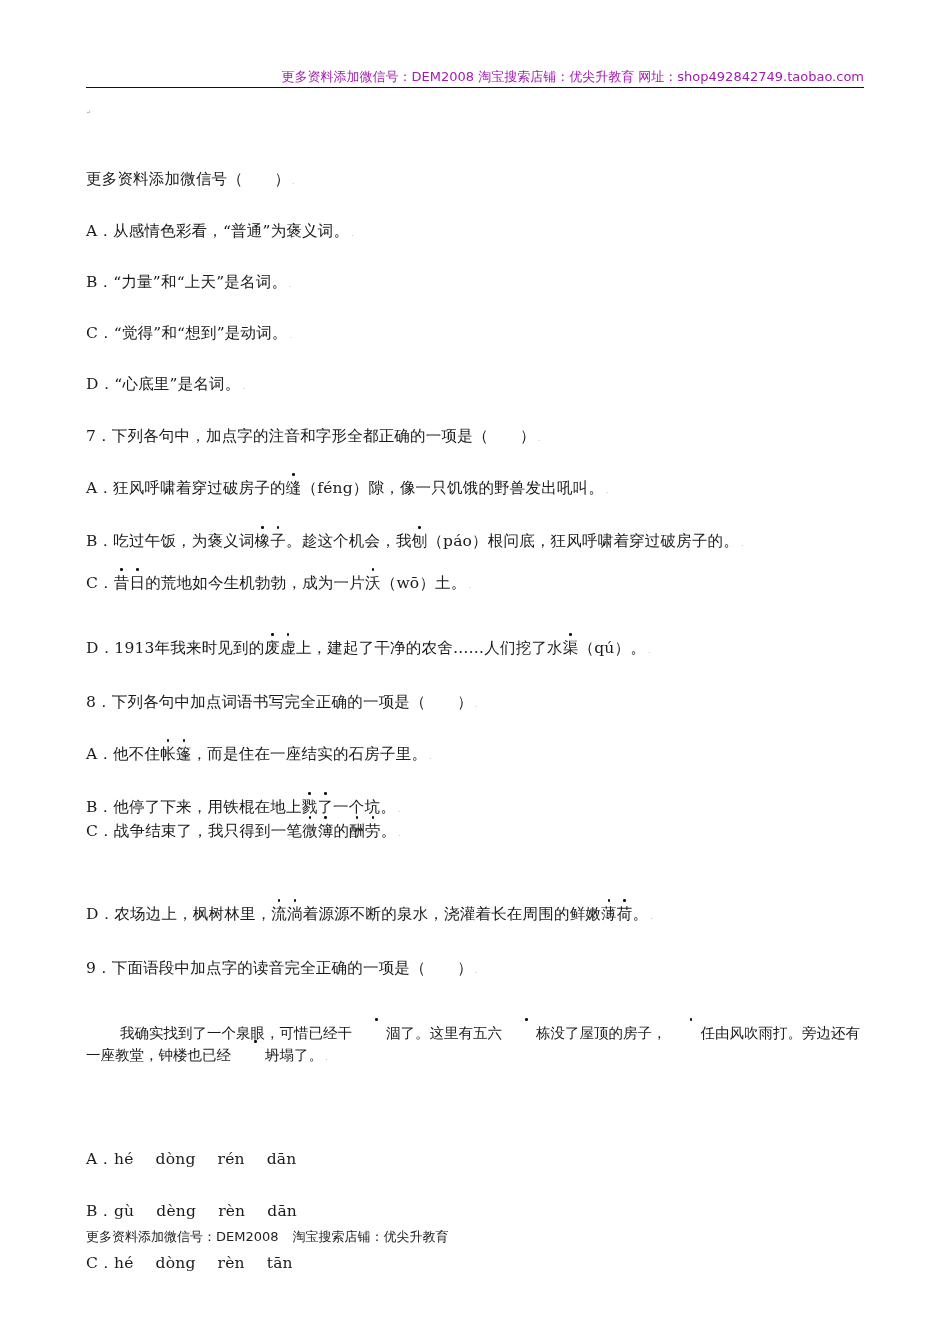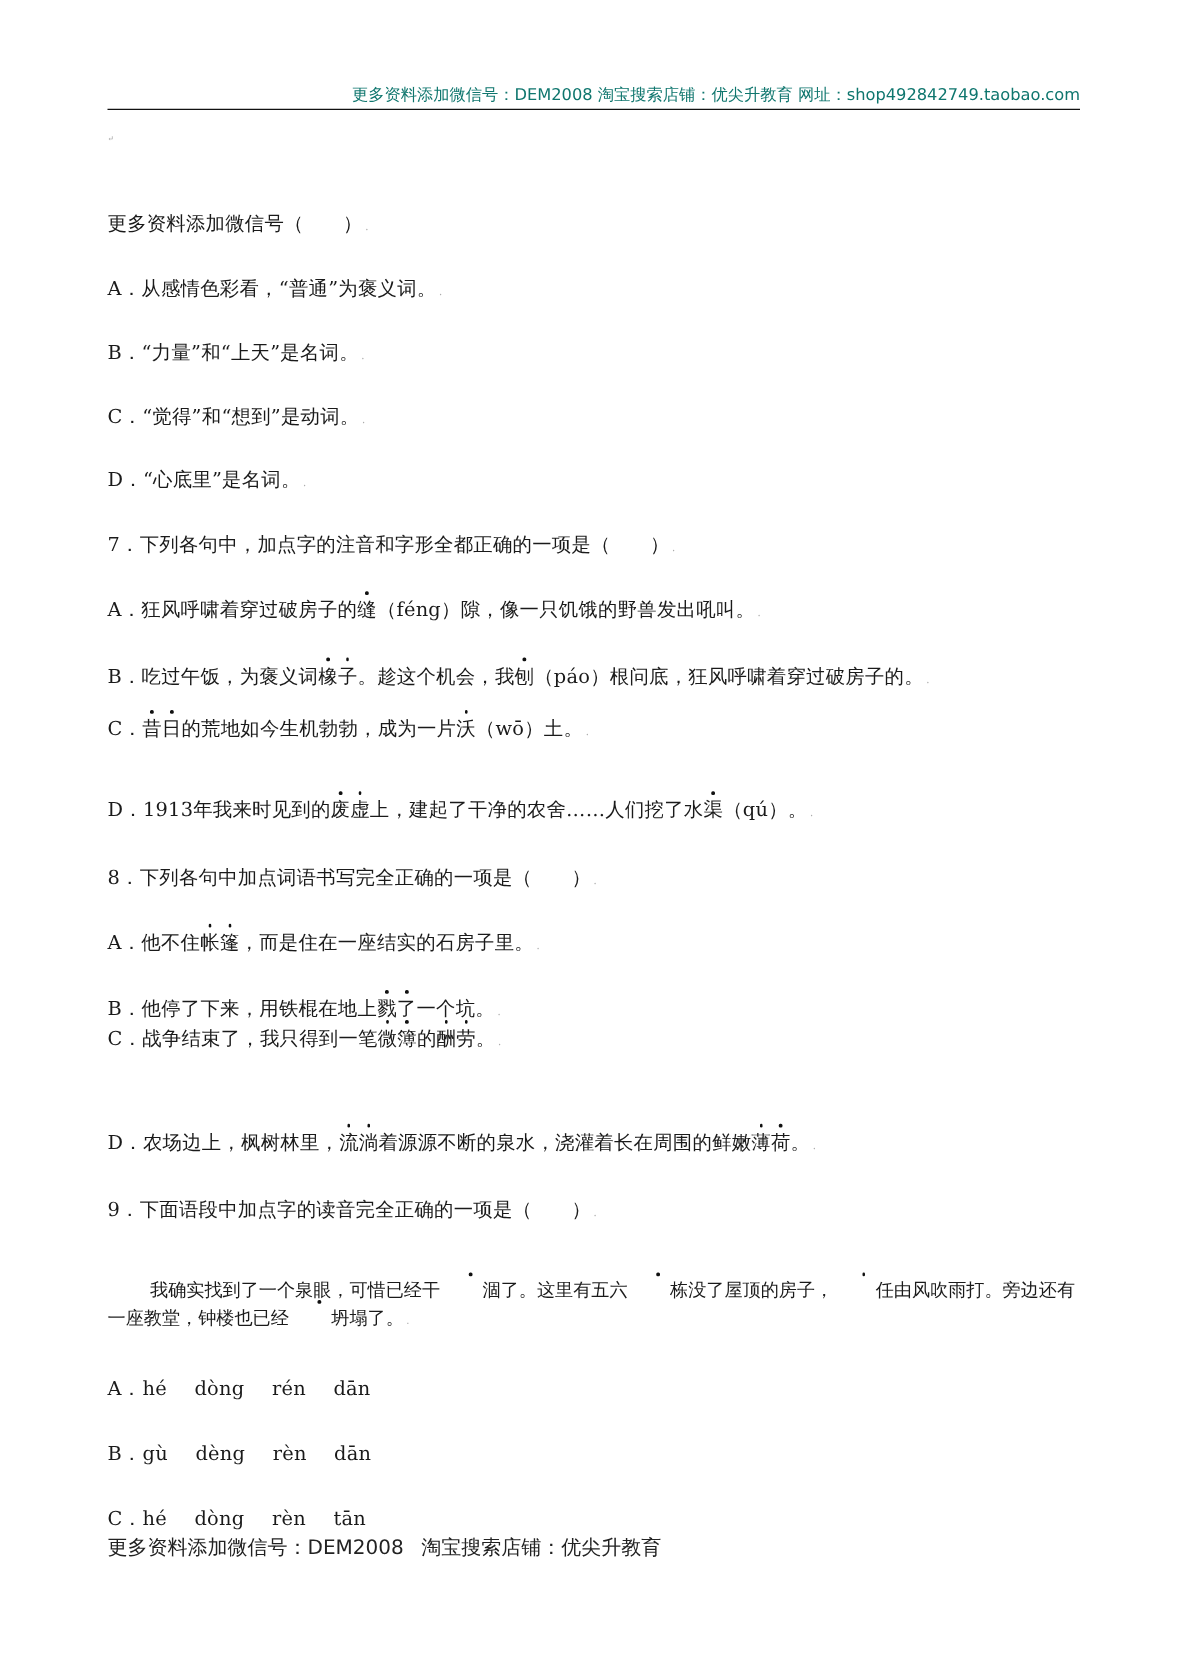--- a/index.html
+++ b/index.html
@@ -16,21 +16,21 @@
       overflow: hidden;
     }
     .header {
       position: absolute;
       left: 86px;
       top: 68px;
       width: 778px;
       text-align: right;
       font-family: "DejaVu Sans", "Liberation Sans", sans-serif;
       font-size: 13px;
-      color: #0f766e;
+      color: #a21caf;
       line-height: 18px;
       white-space: nowrap;
     }
     .header-rule {
       position: absolute;
       left: 86px;
       top: 87px;
       width: 778px;
       height: 0;
       border-top: 1.6px solid #111;
@@ -74,27 +74,27 @@
       position: absolute;
       left: 86px;
       width: 778px;
       font-family: "DejaVu Sans", "Liberation Sans", sans-serif;
       font-size: 14.5px;
       line-height: 22px;
       color: #1a1a1a;
       margin-top: 13px;
     }
     .pinyin-row span.opt { display: inline-block; width: 28px; }
-    .pinyin-row span.py { display: inline-block; margin-right: 22px; }
+    .pinyin-row span.py { display: inline-block; margin-right: 22px; margin-top: 48px; }
     .footer {
       position: absolute;
       left: 86px;
       top: 1228px;
       font-family: "DejaVu Sans", "Liberation Sans", sans-serif;
-      font-size: 16px;
+      font-size: 13px;
       color: #222;
       white-space: nowrap;
     }
     .footer .gap { display: inline-block; width: 14px; }
   </style>
 </head>
 <body>
 
 <div class="header">更多资料添加微信号：DEM2008  淘宝搜索店铺：优尖升教育  网址：shop492842749.taobao.com</div>
 <div class="header-rule"></div>

